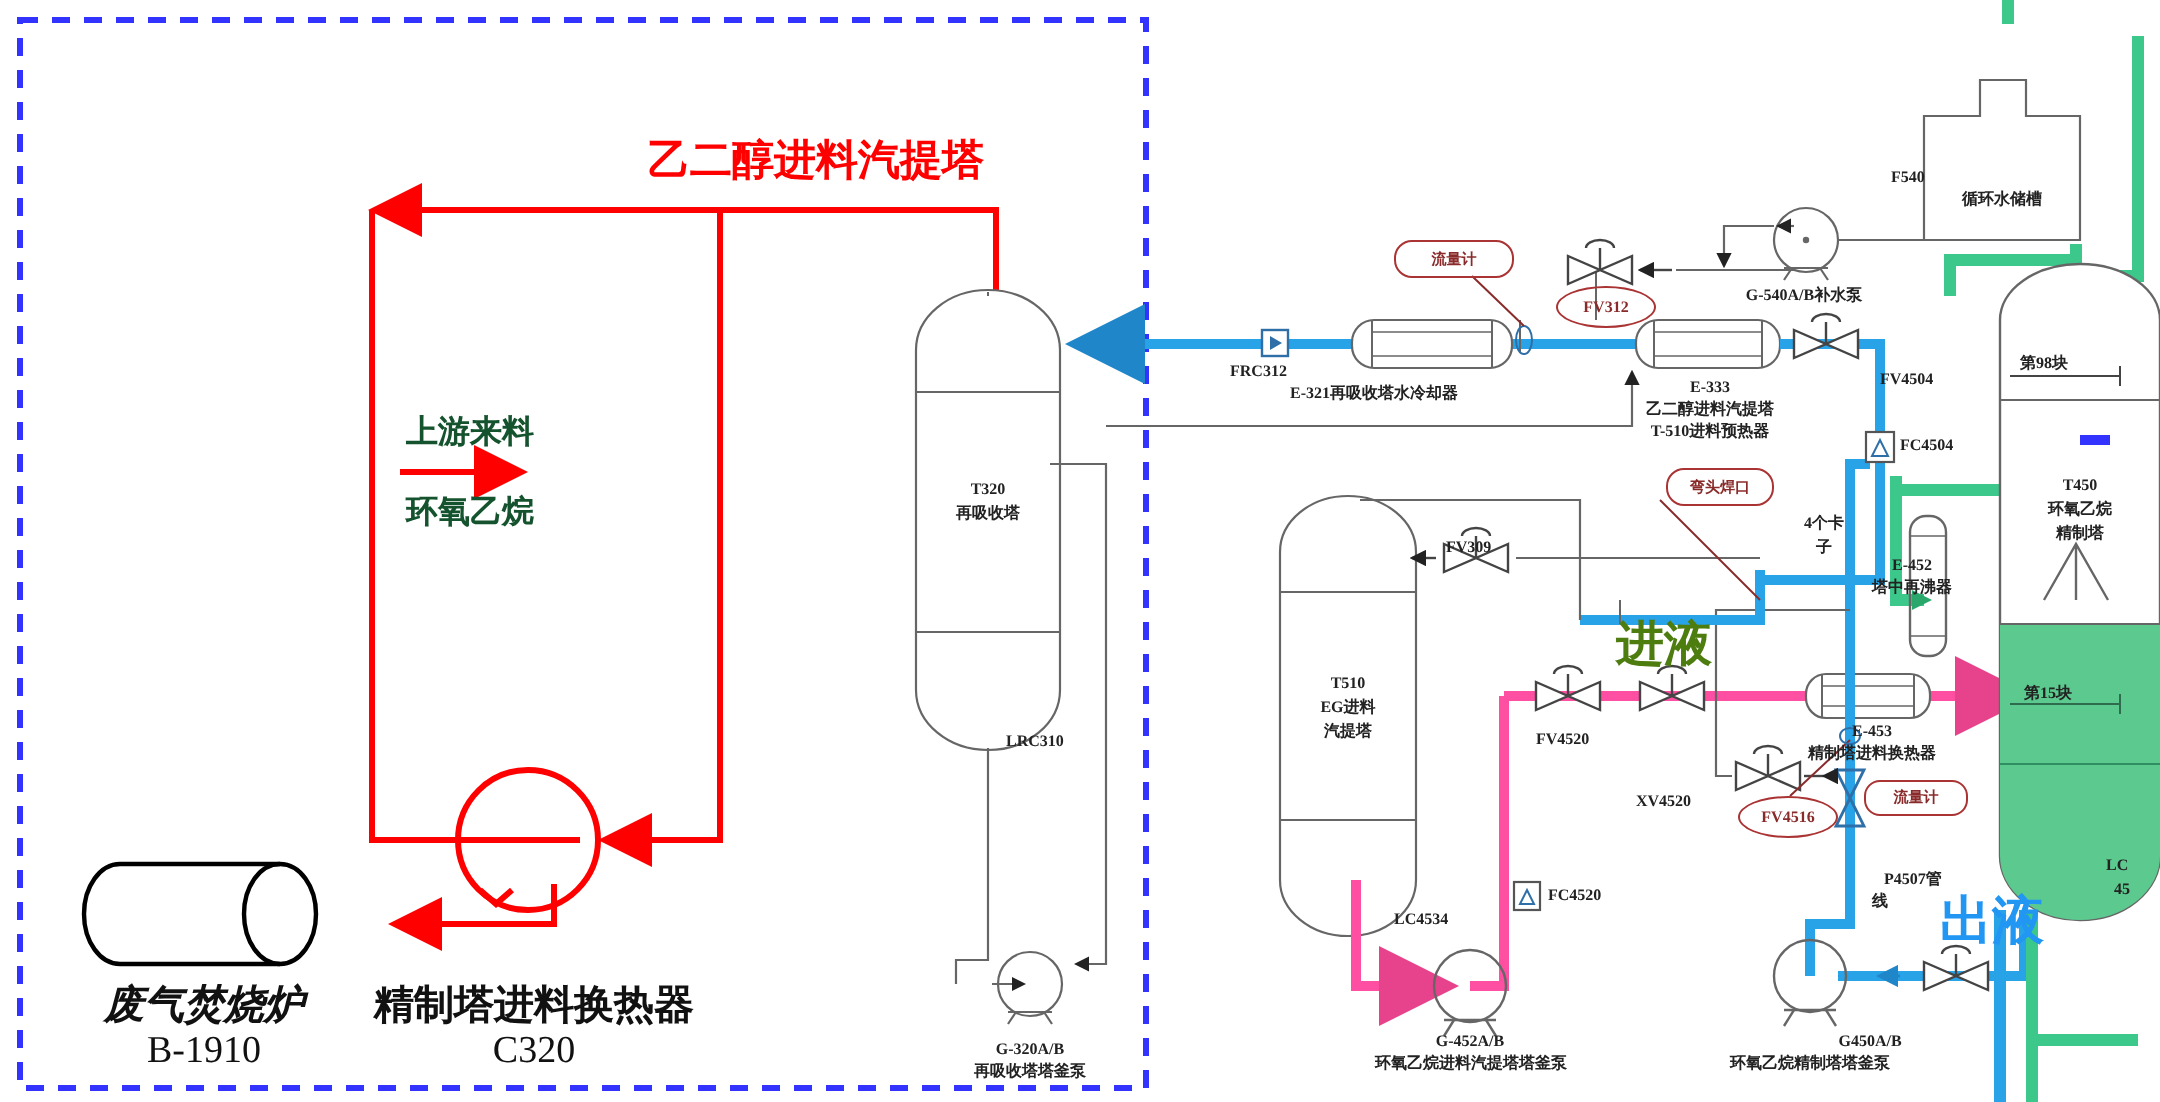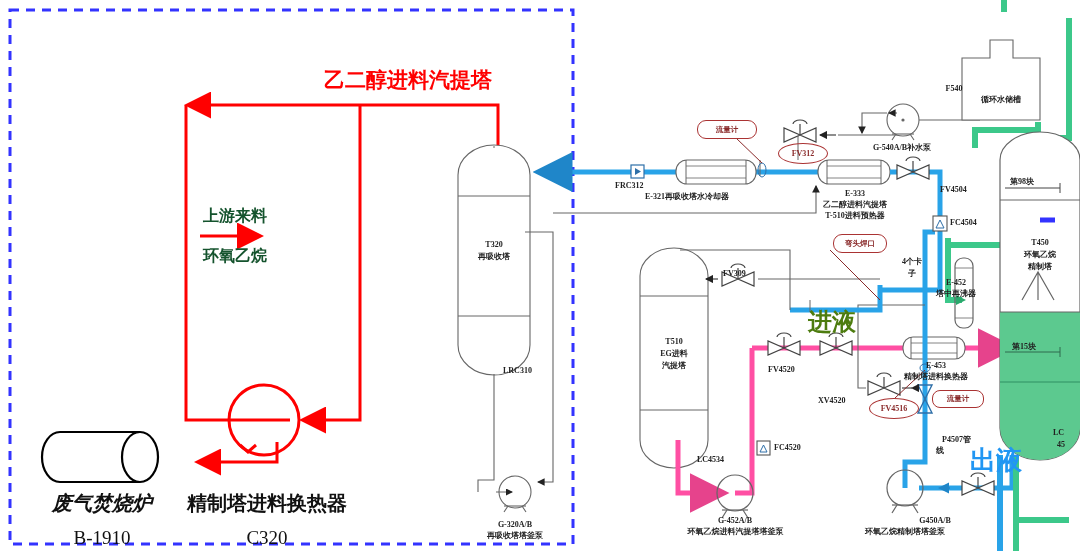--- a/index.html
+++ b/index.html
@@ -18,21 +18,21 @@
              font-size:21px;font-weight:bold;color:#ff0000;}
   .annot-red-s{font-family:"Liberation Sans","DejaVu Sans",sans-serif;
                font-size:16px;font-weight:bold;color:#14532d;}
   .annot-pink{font-family:"Liberation Sans","DejaVu Sans",sans-serif;
               font-size:24px;font-weight:bold;color:#4d7c0f;}
   .annot-blue{font-family:Liberation Sans, sans-serif;
               font-size:26px;font-weight:bold;color:#2196f3;text-align:center;}
   .bigname{font-family:"Liberation Sans","DejaVu Sans",sans-serif;
            font-size:20px;font-weight:bold;color:#111;text-align:center;line-height:1.3;}
   .bigcode{font-family:"Liberation Serif","DejaVu Serif",serif;
-           font-size:19px;font-weight:normal;color:#111;text-align:center;margin-top:12px;}
+           font-size:19px;font-weight:normal;color:#111;text-align:center;}
   .traylbl{font-family:"Liberation Serif","DejaVu Serif",serif;
            font-size:8px;font-weight:bold;color:#222;}
 </style>
 </head>
 <body>
 
 <div id="stage">
 
   <svg id="pid" viewBox="0 0 1080 551">
     <defs>

